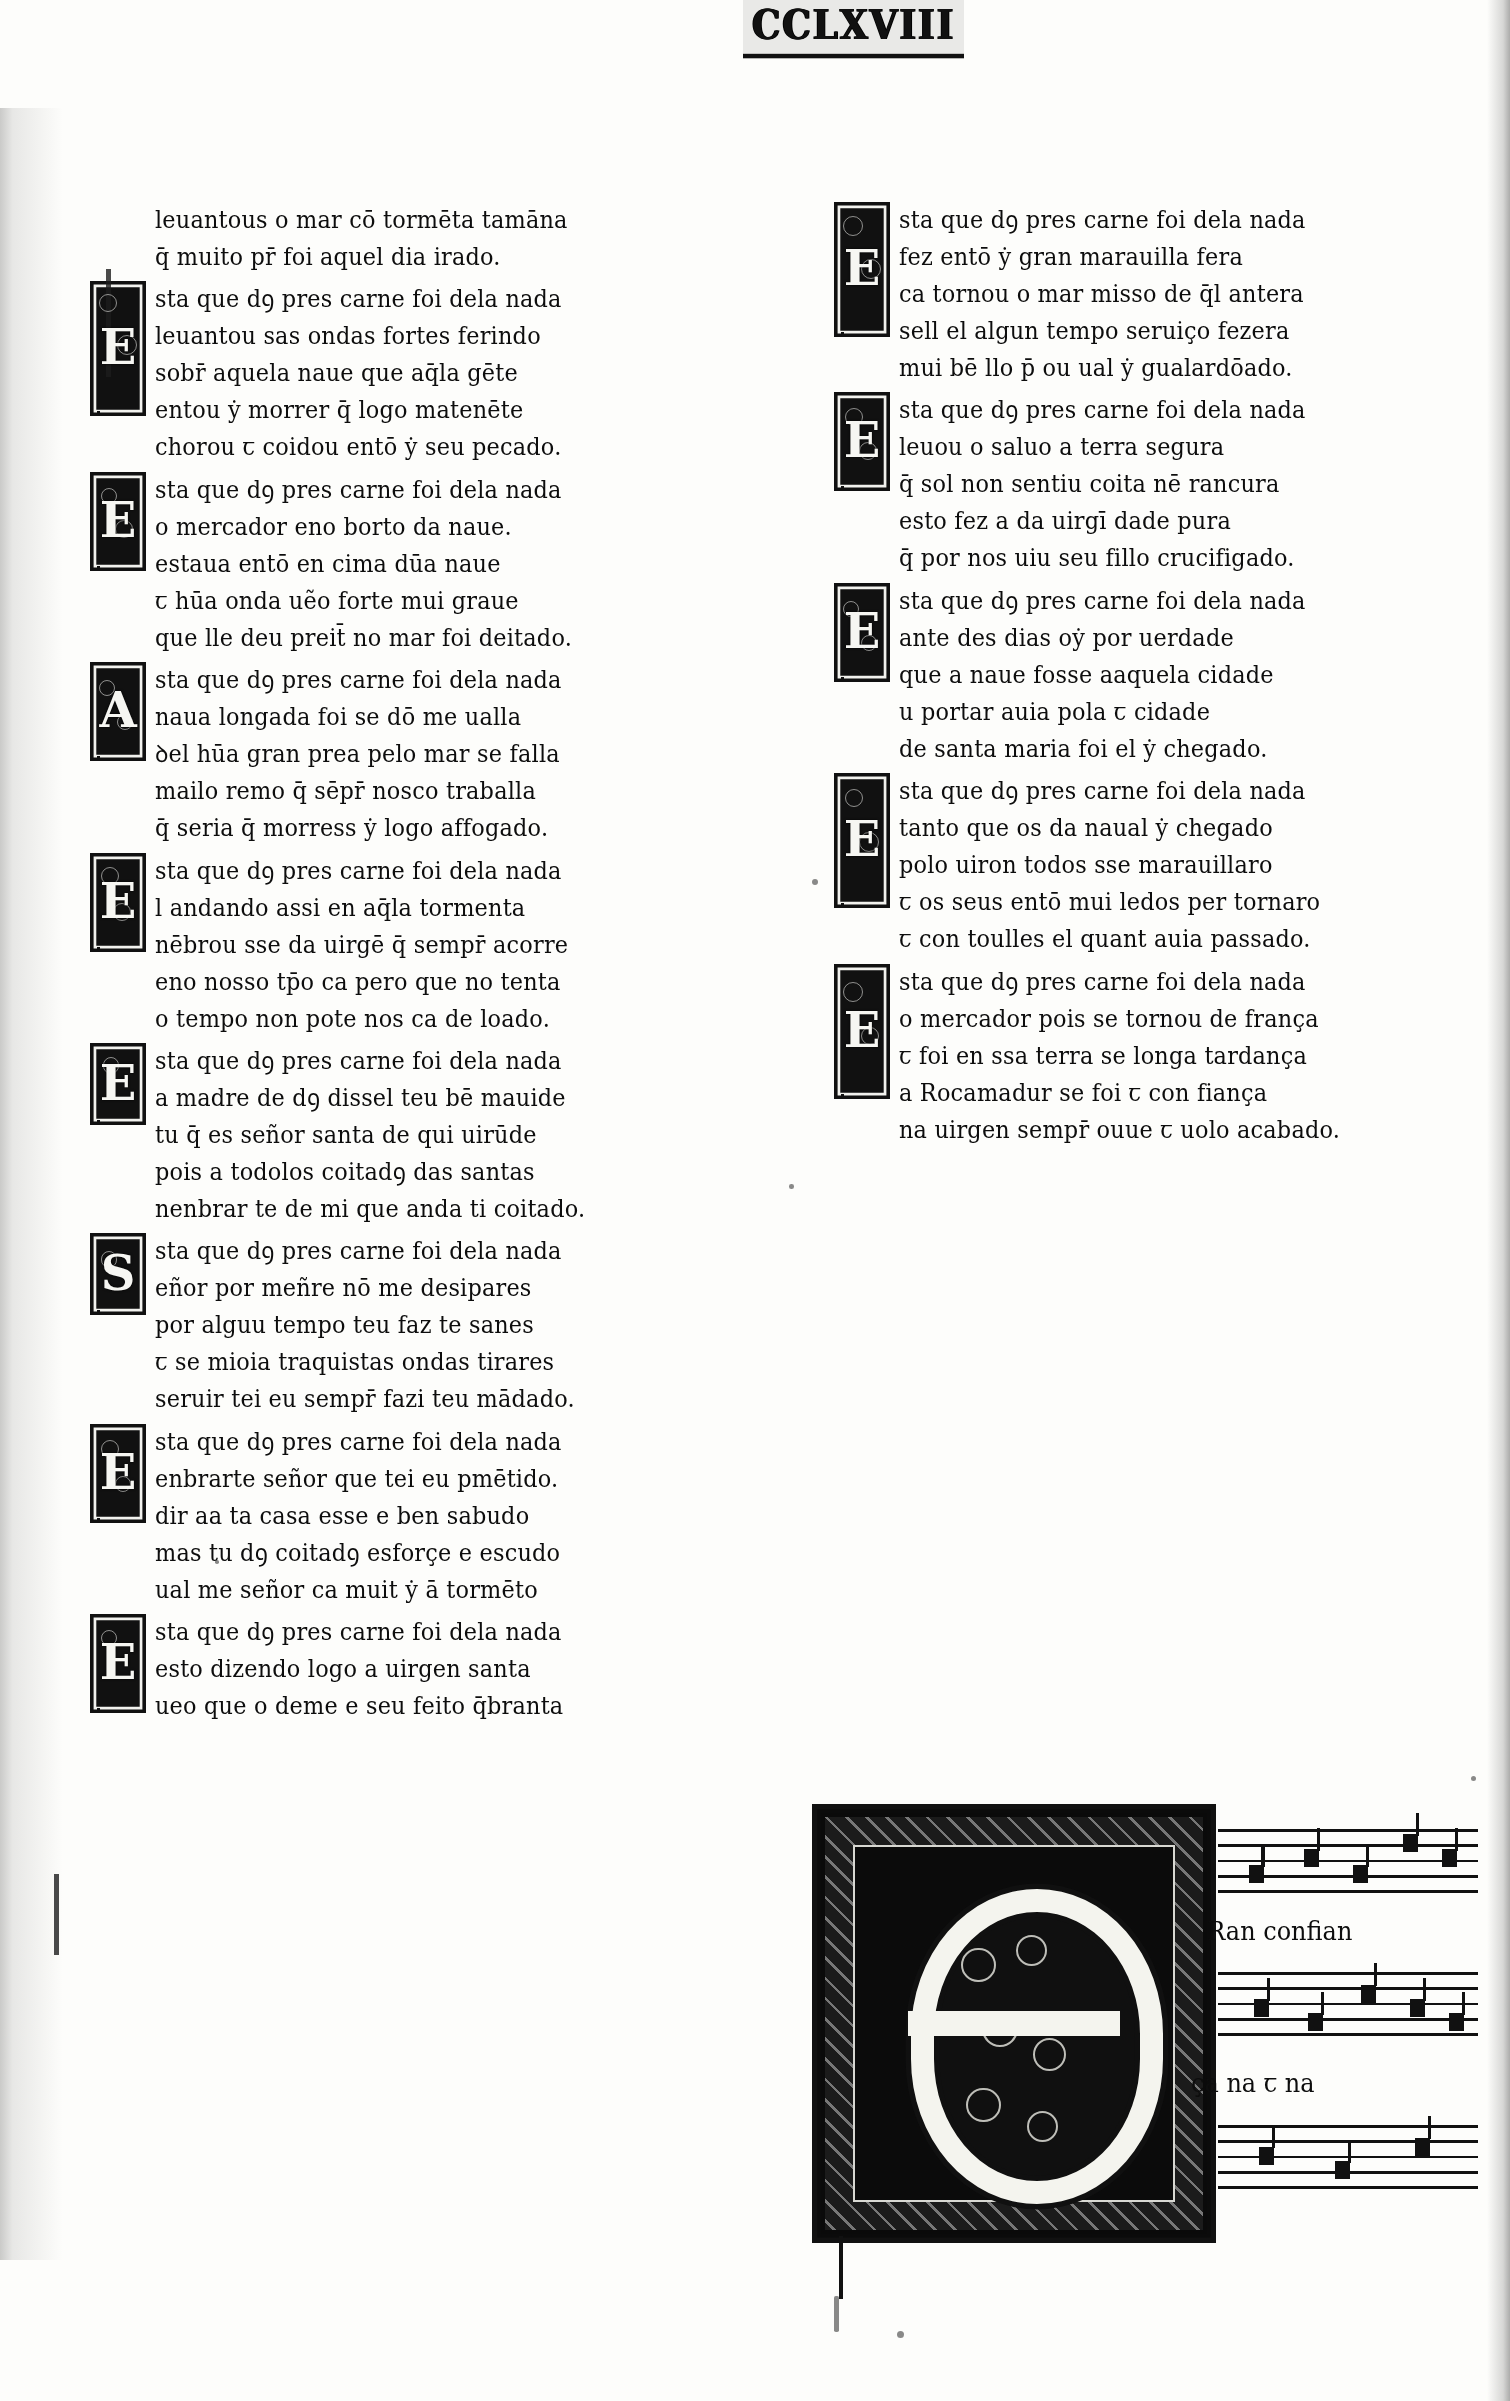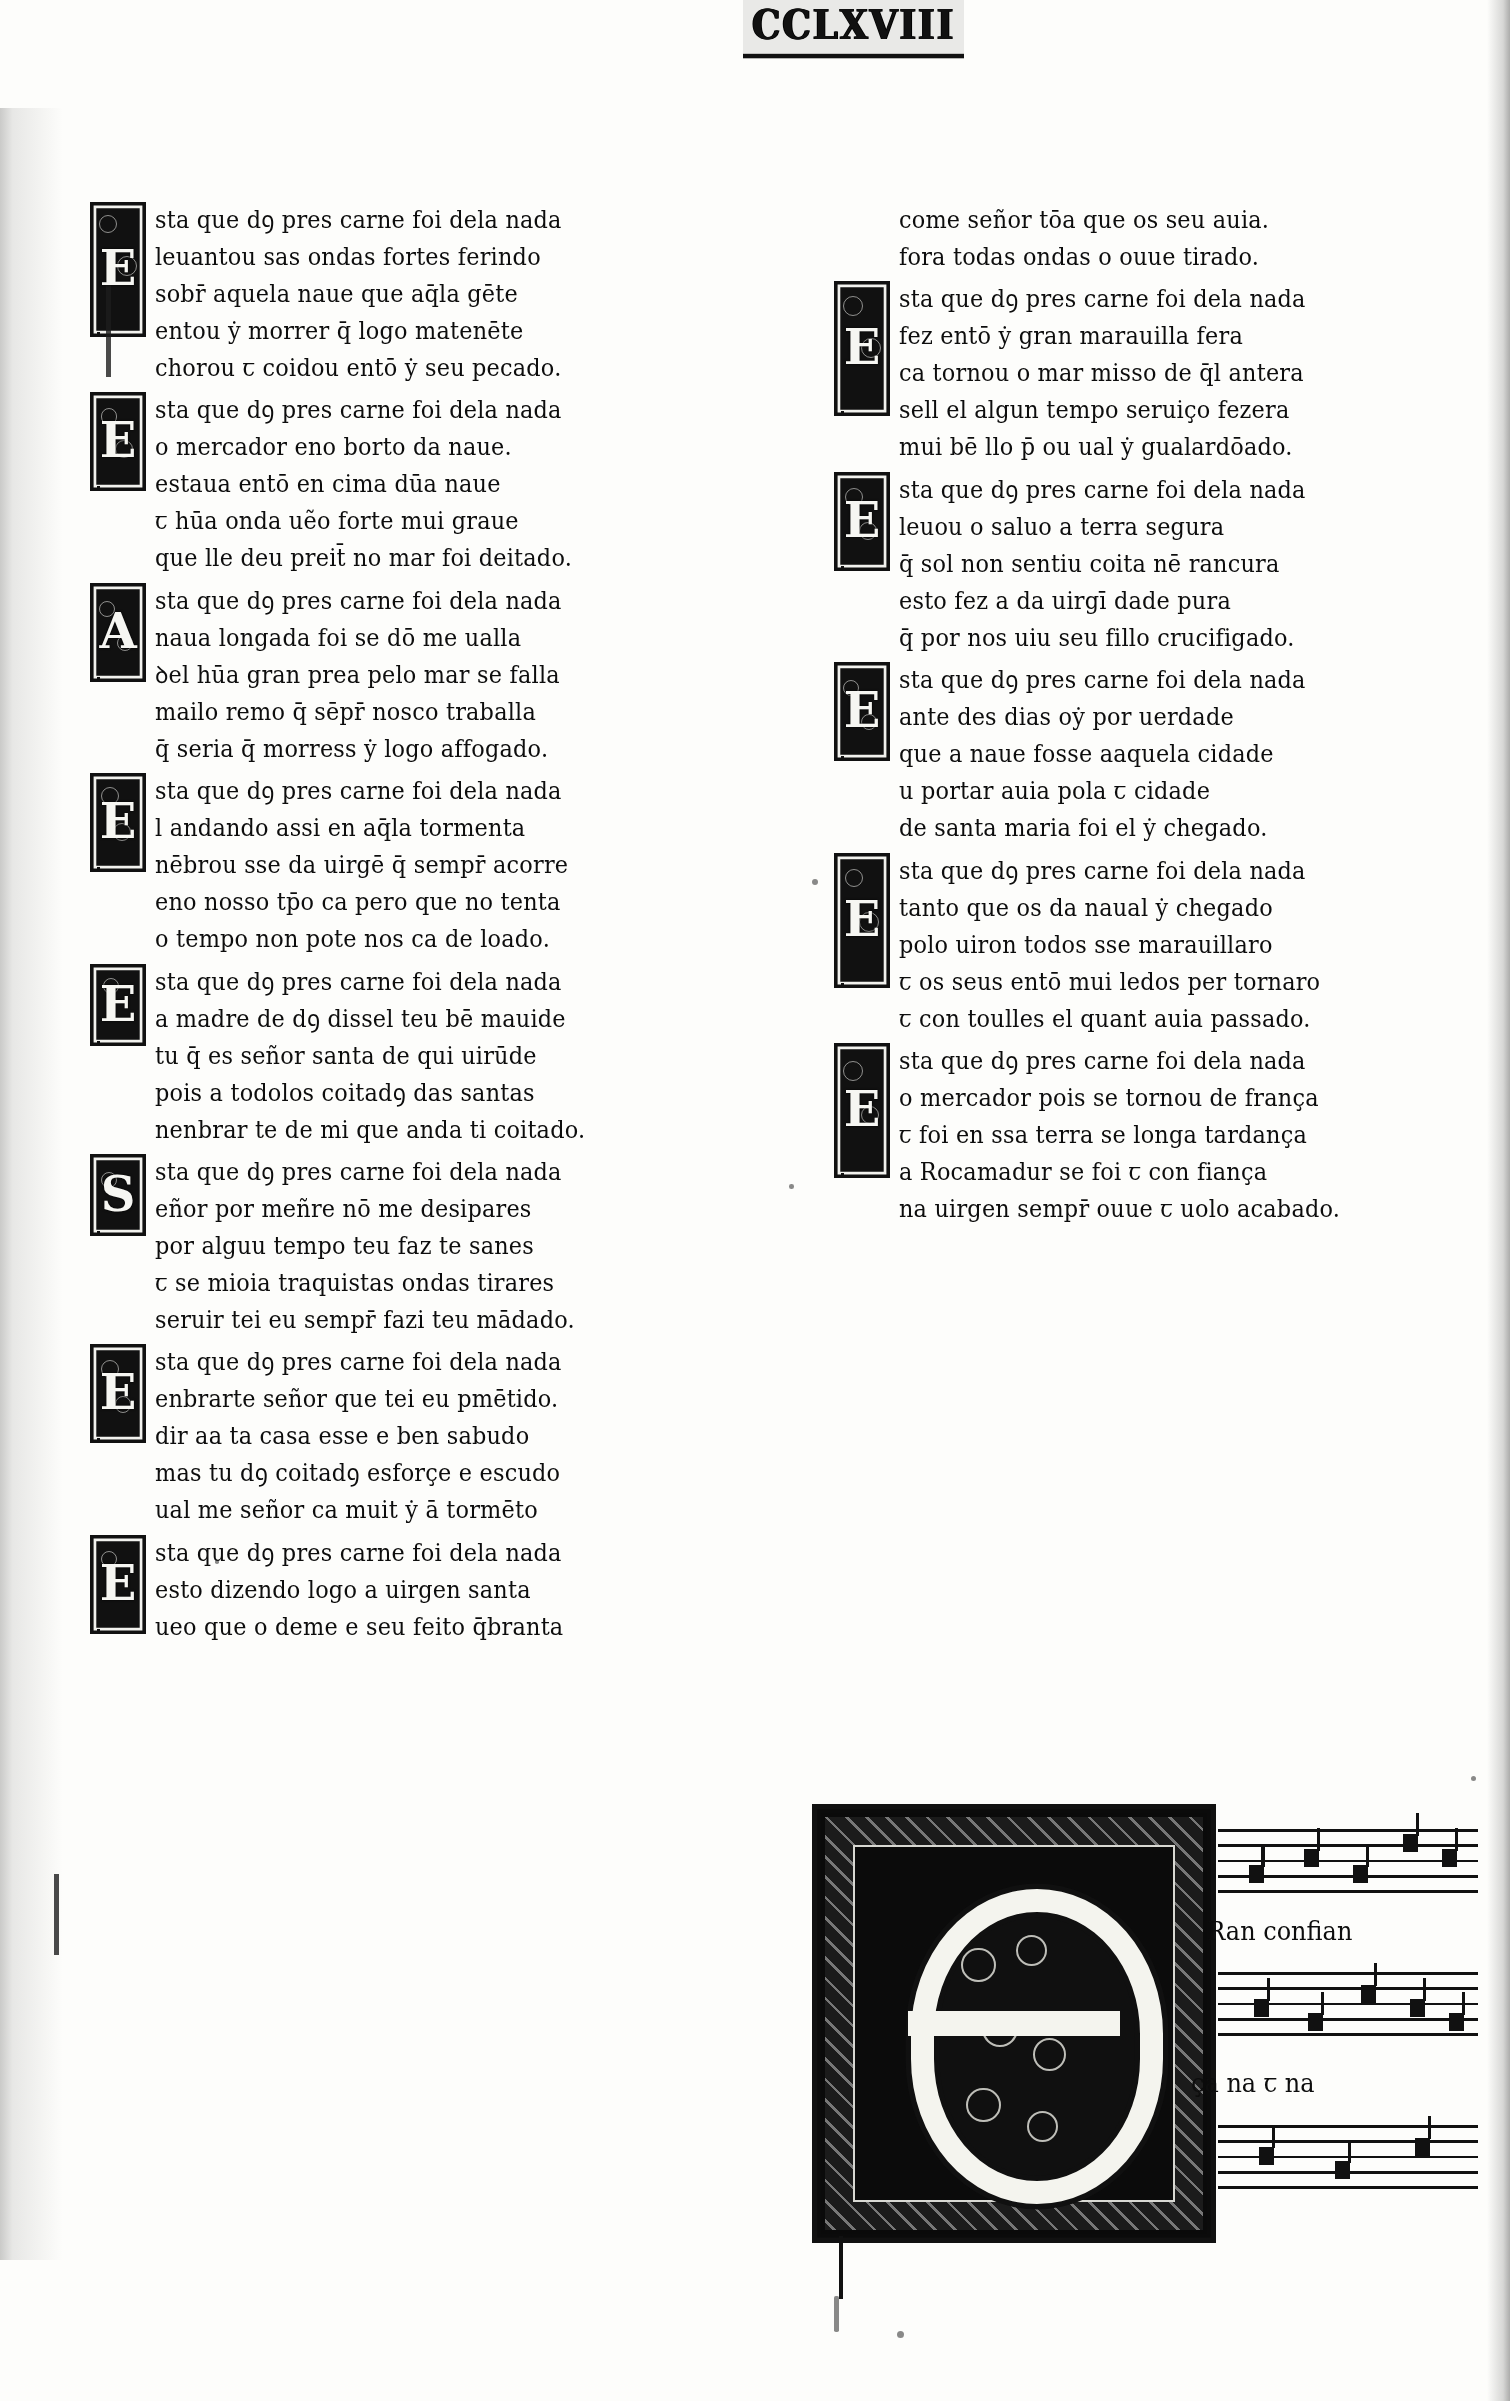--- a/index.html
+++ b/index.html
@@ -281,20 +281,24 @@
 <body>
 
 <div id="folio">
 
   <div id="folio-number">
     <span class="fnum">CCLXVIII</span>
   </div>
 
   <div class="column" id="col-left">
 
+    <div class="stanza cont">
+      <div class="verse">leuantous o mar cō tormēta tamāna</div>
+      <div class="verse">q̄ muito pr̄ foi aquel dia irado.</div>
+    </div>
 
     <div class="stanza">
       <div class="initial tall">
         <span class="orn" style="left:9px;top:12.6px;width:16px;height:16px;"></span>
         <span class="orn" style="left:27px;top:54px;width:18px;height:18px;"></span>
         <span class="glyph">E</span>
       </div>
       <div class="verse">sta que dꝯ pres carne foi dela nada</div>
       <div class="verse">leuantou sas ondas fortes ferindo</div>
       <div class="verse">sobr̄ aquela naue que aq̄la gēte</div>
@@ -385,24 +389,20 @@
       </div>
       <div class="verse">sta que dꝯ pres carne foi dela nada</div>
       <div class="verse">esto dizendo logo a uirgen santa</div>
       <div class="verse">ueo que o deme e seu feito q̄branta</div>
     </div>
 
   </div>
 
   <div class="column" id="col-right">
 
-    <div class="stanza cont">
-      <div class="verse">come señor tōa que os seu auia.</div>
-      <div class="verse">fora todas ondas o ouue tirado.</div>
-    </div>
 
     <div class="stanza">
       <div class="initial tall">
         <span class="orn" style="left:9px;top:14.3px;width:18px;height:18px;"></span>
         <span class="orn" style="left:27px;top:57px;width:18px;height:18px;"></span>
         <span class="glyph">E</span>
       </div>
       <div class="verse">sta que dꝯ pres carne foi dela nada</div>
       <div class="verse">fez entō ẏ gran marauilla fera</div>
       <div class="verse">ca tornou o mar misso de q̄l antera</div>

